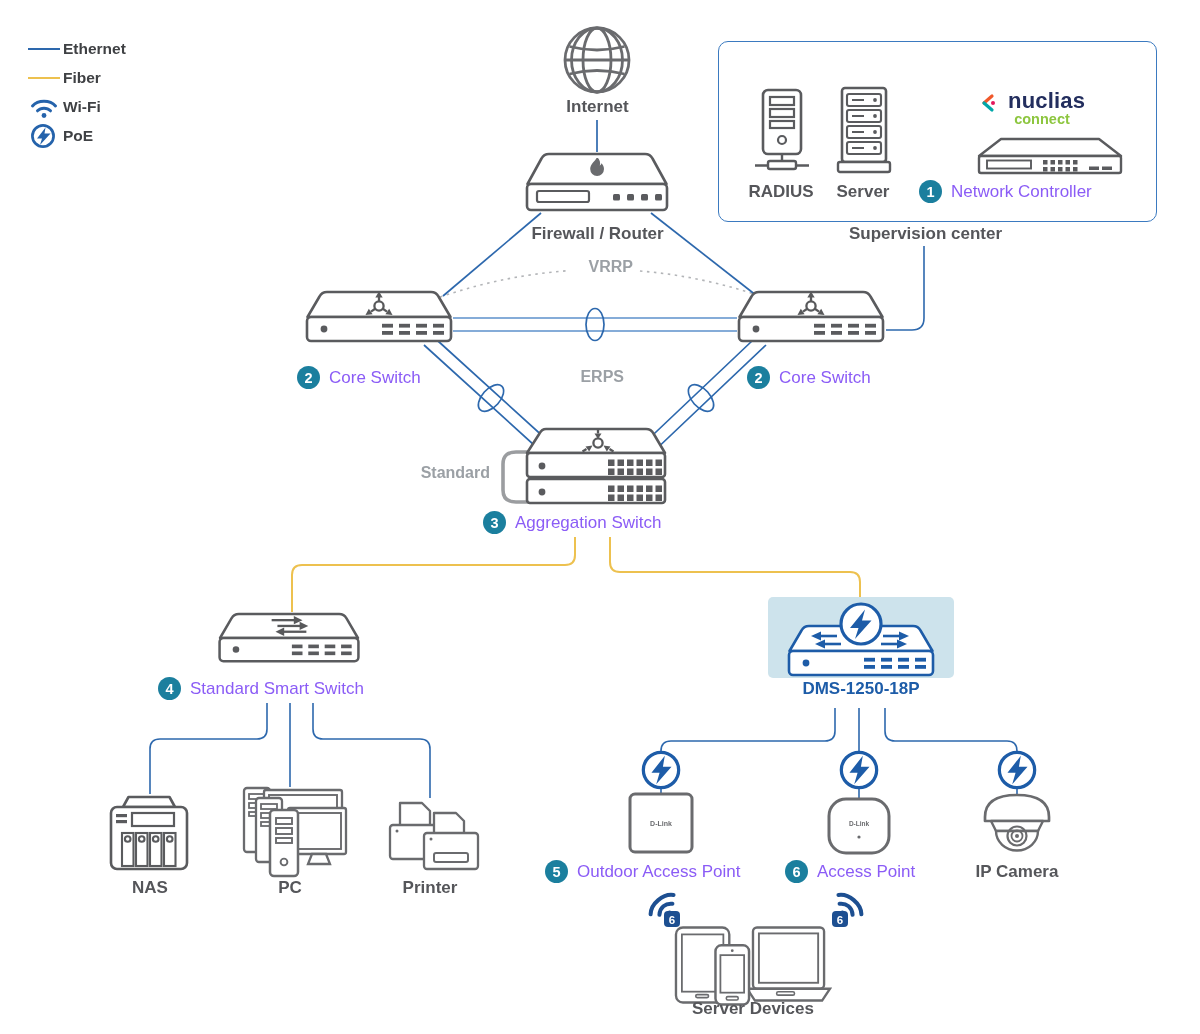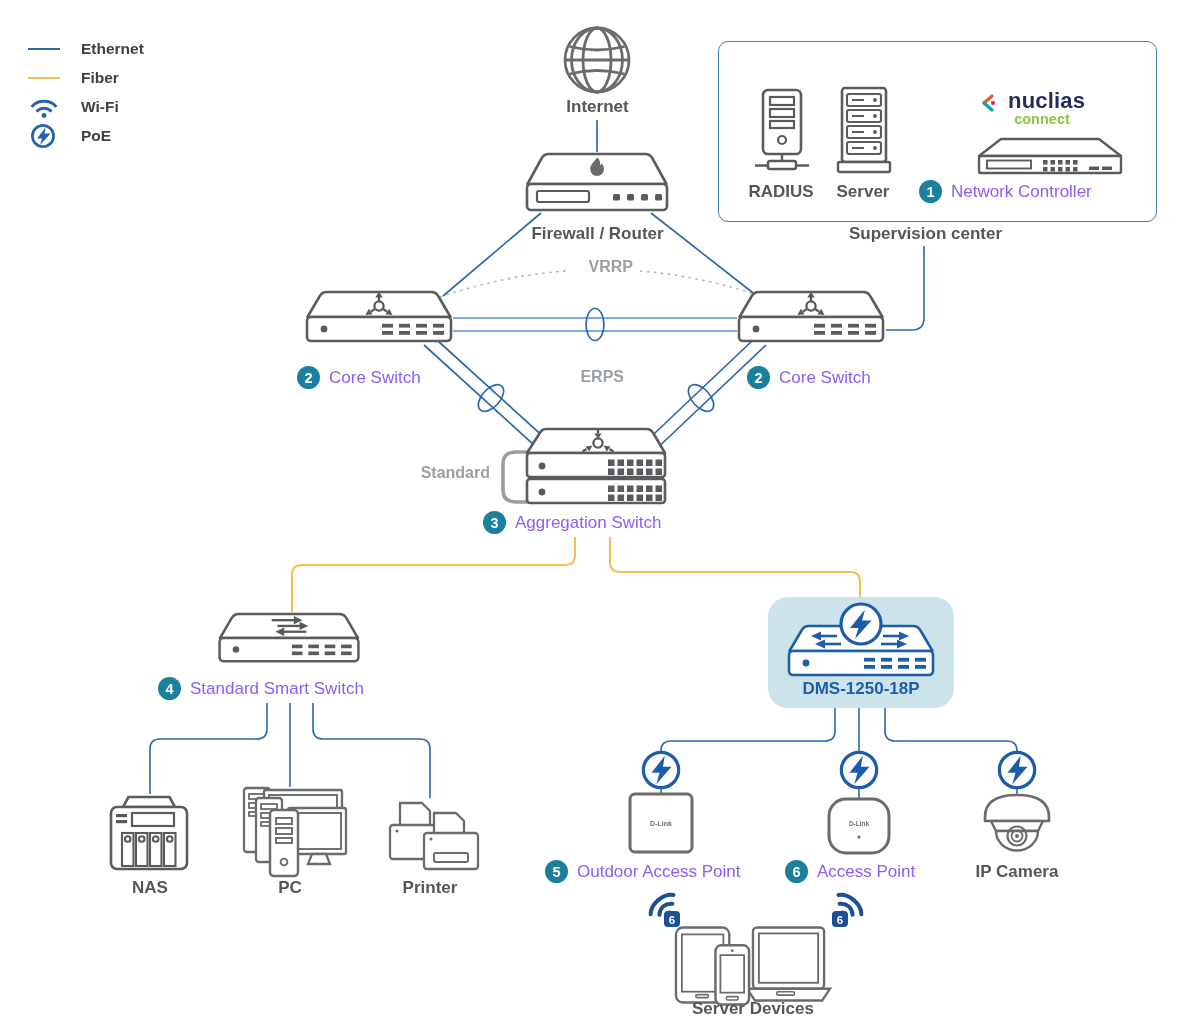--- a/index.html
+++ b/index.html
@@ -9,25 +9,25 @@
   svg{display:block;overflow:visible}
   .lbl{position:absolute;font-weight:700;font-size:17px;color:#55565a;text-align:center;white-space:nowrap}
   .faint{position:absolute;font-weight:700;font-size:16px;color:#9ba0a5;text-align:right;white-space:nowrap}
   .faint.bg{background:#fff;padding:0 5px}
   .cap{position:absolute;display:flex;align-items:center;gap:9px;white-space:nowrap}
   .badge{width:23px;height:23px;border-radius:50%;background:#1b7f9e;color:#fff;font-size:14.5px;
          font-weight:700;display:flex;align-items:center;justify-content:center;flex:0 0 auto}
   .teal{font-weight:400;font-size:17px;color:#8b5cf6}
   .mgmt{position:absolute;left:718px;top:41px;width:437px;height:179px;border:1.6px solid #3b7ac0;border-radius:10px}
   .legend{position:absolute;left:28px;top:34px}
-  .legend-row{display:flex;align-items:center;gap:21px;height:29px}
+  .legend-row{display:flex;align-items:center;gap:3px;height:29px}
   .legend-label{font-size:15.5px;font-weight:600;color:#3f4144}
   .sw-eth{width:32px;border-top:2.7px solid #2d68ad}
   .sw-fib{width:32px;border-top:2.7px solid #edc14f}
-  .dms-block{position:absolute;left:768px;top:597px;width:186px;height:111px;background:#cde3ec;border-radius:20px}
+  .dms-block{position:absolute;left:768px;top:597px;width:186px;height:81px;background:#cde3ec;border-radius:5px}
   .dms-lbl{position:absolute;left:0;top:82px;width:100%;text-align:center;font-weight:700;font-size:17px;color:#1d5ca8}
   .brand{position:absolute;white-space:nowrap}
   .brand .nm{font-size:22px;font-weight:700;color:#232e5e;letter-spacing:.2px}
   .brand .sub{display:block;text-align:center;font-size:14.5px;font-weight:600;color:#8dc63f;margin-top:-3px}
 </style>
 </head>
 <body>
 
 <div class="canvas">
 

